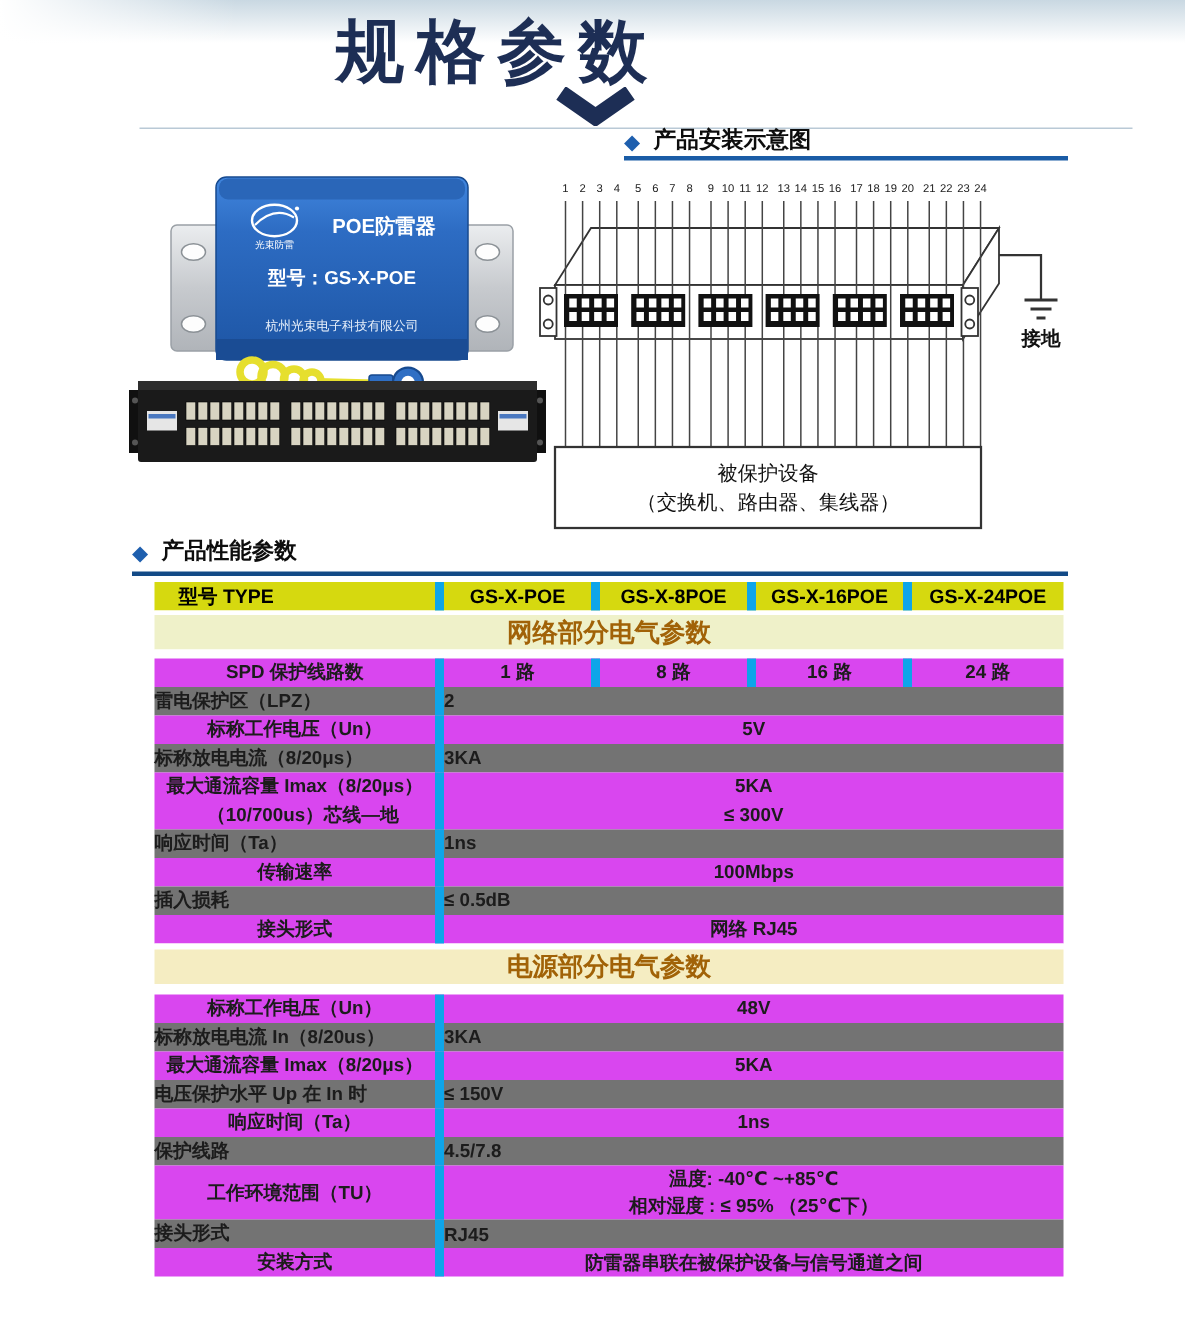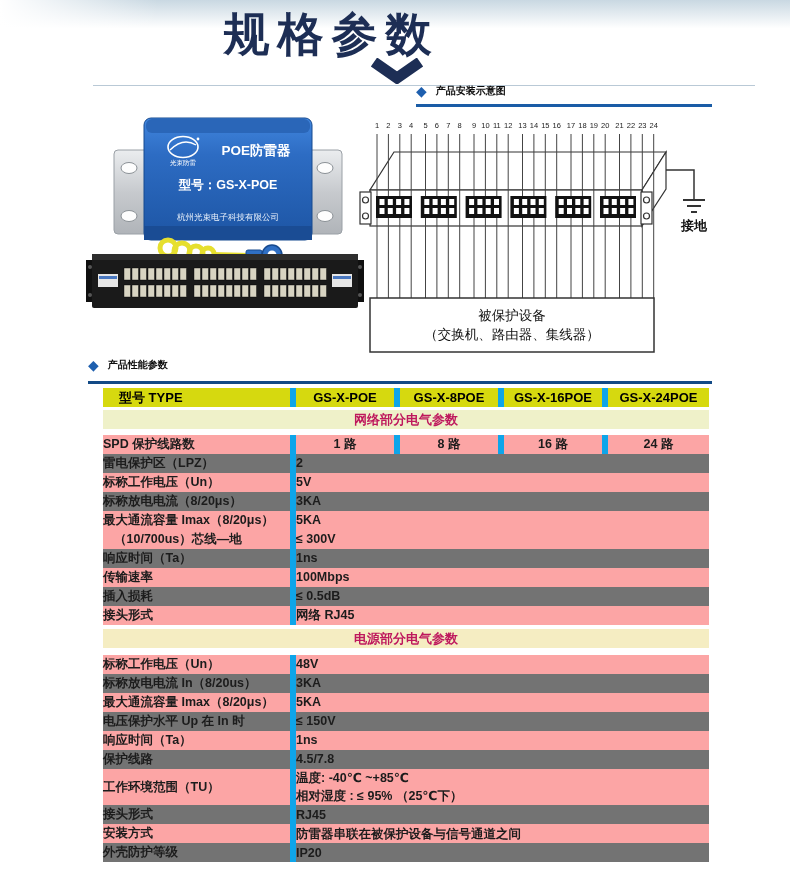--- a/index.html
+++ b/index.html
@@ -13,36 +13,36 @@
 
   .page-title{position:absolute;left:0;top:4px;width:663px;text-align:center;
     font-size:46px;font-weight:800;letter-spacing:8px;color:#1d2e55;}
 
   .chevron{position:absolute;left:368px;top:58px;}
 
   .hline{position:absolute;left:93px;top:85px;width:662px;height:1px;background:#b9c9d6;}
 
   .sec-head{position:absolute;display:flex;align-items:center;gap:9px;}
   .sec-head .dia{color:#1e5fae;font-size:14px;line-height:1;}
-  .sec-head .lbl{font-size:10px;font-weight:bold;color:#0d0d0d;}
+  .sec-head .lbl{font-size:15px;font-weight:bold;color:#0d0d0d;}
   .underline1{position:absolute;left:416px;top:104px;width:296px;height:3px;background:#1a5ca6;}
   .underline2{position:absolute;left:88px;top:381px;width:624px;height:3px;background:#134a86;}
 
   .absimg{position:absolute;}
 
   
   table.spec{position:absolute;left:103px;top:388px;width:606px;border-collapse:collapse;
     font-size:12.5px;color:#1c1c1c;font-weight:600;}
   table.spec td{height:19px;padding:0;vertical-align:middle;}
   td.hc{background:#d6d90f;height:23px;text-align:center;font-weight:bold;font-size:13px;color:#000000;}
   td.hc.first{text-align:left;padding-left:16px;}
-  td.band{text-align:center;height:20px;font-weight:bold;font-size:13px;color:#be185d;}
+  td.band{text-align:center;height:20px;font-weight:bold;font-size:17px;color:#a16207;}
   td.band1{background:#eff1c9;}
   td.band2{background:#f5edc2;}
-  tr.rg td{background:#fca5a5;}
+  tr.rg td{background:#d946ef;text-align:center;}
   tr.rw td{background:#737373;}
   td.lab{text-align:left;padding-left:15px;}
   td.lab.ind{padding-left:11px;}
   td.lab span + span{margin-left:48px;}
   td.vc{text-align:center;}
   td.vm{text-align:left;padding-left:75px;white-space:pre-line;line-height:1.45;}
   td.sep{border-left:6px solid #0ea5e9;}
   tr.sp td{background:#ffffff;height:auto;}
 
   svg text{font-family:"Liberation Sans","DejaVu Sans",sans-serif;}
@@ -431,20 +431,16 @@
 相对湿度 : ≤ 95%  （25℃下）</td>
         </tr>
         <tr class="rw">
           <td class="lab"><span>接头形式</span></td>
           <td colspan="4" class="vm sep">RJ45</td>
         </tr>
         <tr class="rg">
           <td class="lab"><span>安装方式</span></td>
           <td colspan="4" class="vm sep">防雷器串联在被保护设备与信号通道之间</td>
         </tr>
-        <tr class="rw">
-          <td class="lab"><span>外壳防护等级</span></td>
-          <td colspan="4" class="vm sep">IP20</td>
-        </tr>
       </tbody>
   </table>
 
 </div>
 
 </body></html>

